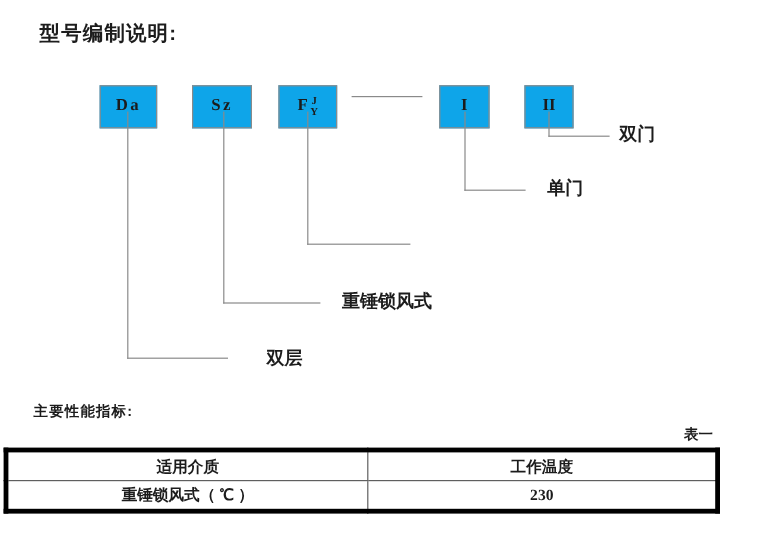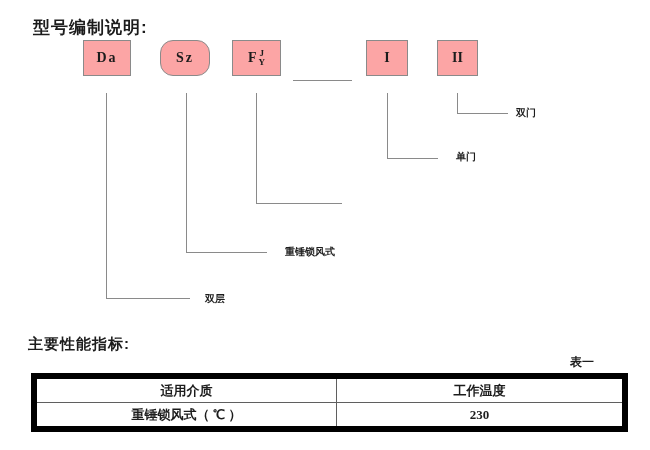--- a/index.html
+++ b/index.html
@@ -5,51 +5,51 @@
   html,body{margin:0;padding:0;background:#ffffff;}
   .canvas{
     position:relative;width:650px;height:450px;background:#ffffff;
     font-family:"Liberation Sans",sans-serif;color:#1c1c1c;overflow:hidden;
   }
   .doc-title{
     position:absolute;left:33px;top:16px;font-size:17px;font-weight:bold;
     letter-spacing:1px;white-space:nowrap;
   }
   .section-title{
-    position:absolute;left:28px;top:335px;font-size:15px;font-weight:bold;
+    position:absolute;left:28px;top:335px;font-size:12px;font-weight:bold;
     letter-spacing:1px;white-space:nowrap;
   }
   .table-caption{
     position:absolute;left:570px;top:354px;font-size:12px;font-weight:bold;white-space:nowrap;
   }
   .box{
-    position:absolute;top:40px;height:34px;border:1px solid #8a8a8a;background:#fca5a5;
+    position:absolute;top:71px;height:34px;border:1px solid #8a8a8a;background:#0ea5e9;
     display:flex;align-items:center;justify-content:center;
     font-family:"Liberation Serif",serif;font-weight:bold;font-size:14px;
   }
   .box .code{letter-spacing:2px;}
   .box-da{left:83px;width:46px;}
-  .box-sz{left:160px;width:48px;border-radius:13px;}
+  .box-sz{left:160px;width:48px;}
   .box-f{left:232px;width:47px;}
   .box-i{left:366px;width:40px;}
   .box-ii{left:437px;width:39px;}
   .f-main{letter-spacing:0;}
   .f-stack{
     display:flex;flex-direction:column;align-items:center;margin-left:2px;
     font-size:9px;line-height:9px;font-weight:bold;
   }
   .vline,.hline{position:absolute;background:#8a8a8a;}
   .vline{width:1px;}
   .hline{height:1px;}
   .lead-label{
-    position:absolute;font-size:10px;font-weight:bold;white-space:nowrap;line-height:14px;
+    position:absolute;font-size:15px;font-weight:bold;white-space:nowrap;line-height:14px;
   }
   .perf-table{
     position:absolute;left:3px;top:373px;width:597px;border-collapse:collapse;
-    border:6px solid #000000;table-layout:fixed;margin-left:28px;
+    border:4px solid #000000;table-layout:fixed;
   }
   .perf-table td{
     border:1px solid #5f5f5f;height:23px;text-align:center;vertical-align:middle;
     font-size:13px;font-weight:bold;padding:0;
   }
   .perf-table td.val{font-family:"Liberation Serif",serif;}
   .col-name{width:299px;}
 </style>
 </head>
 <body>
@@ -79,32 +79,32 @@
   </div>
 
   <div class="hline" style="left:293px;top:80px;width:59px;"></div>
 
   <div class="vline" style="left:457px;top:93px;height:21px;"></div>
   <div class="hline" style="left:457px;top:113px;width:51px;"></div>
   <div class="lead-label" style="left:516px;top:106px;">双门</div>
 
   <div class="vline" style="left:387px;top:93px;height:66px;"></div>
   <div class="hline" style="left:387px;top:158px;width:51px;"></div>
-  <div class="lead-label" style="left:456px;top:151px;font-family:Liberation Mono, monospace;">单门</div>
+  <div class="lead-label" style="left:456px;top:151px;">单门</div>
 
   <div class="vline" style="left:256px;top:93px;height:111px;"></div>
   <div class="hline" style="left:256px;top:203px;width:86px;"></div>
 
   <div class="vline" style="left:186px;top:93px;height:160px;"></div>
   <div class="hline" style="left:186px;top:252px;width:81px;"></div>
   <div class="lead-label" style="left:285px;top:246px;font-family:Liberation Mono, monospace;">重锤锁风式</div>
 
   <div class="vline" style="left:106px;top:93px;height:206px;"></div>
   <div class="hline" style="left:106px;top:298px;width:84px;"></div>
-  <div class="lead-label" style="left:205px;top:292px;">双层</div>
+  <div class="lead-label" style="left:222px;top:292px;">双层</div>
 
   <div class="section-title">主要性能指标:</div>
   <div class="table-caption">表一</div>
 
   <table class="perf-table">
     <tbody>
       <tr>
         <td class="col-name">适用介质</td>
         <td>工作温度</td>
       </tr>

